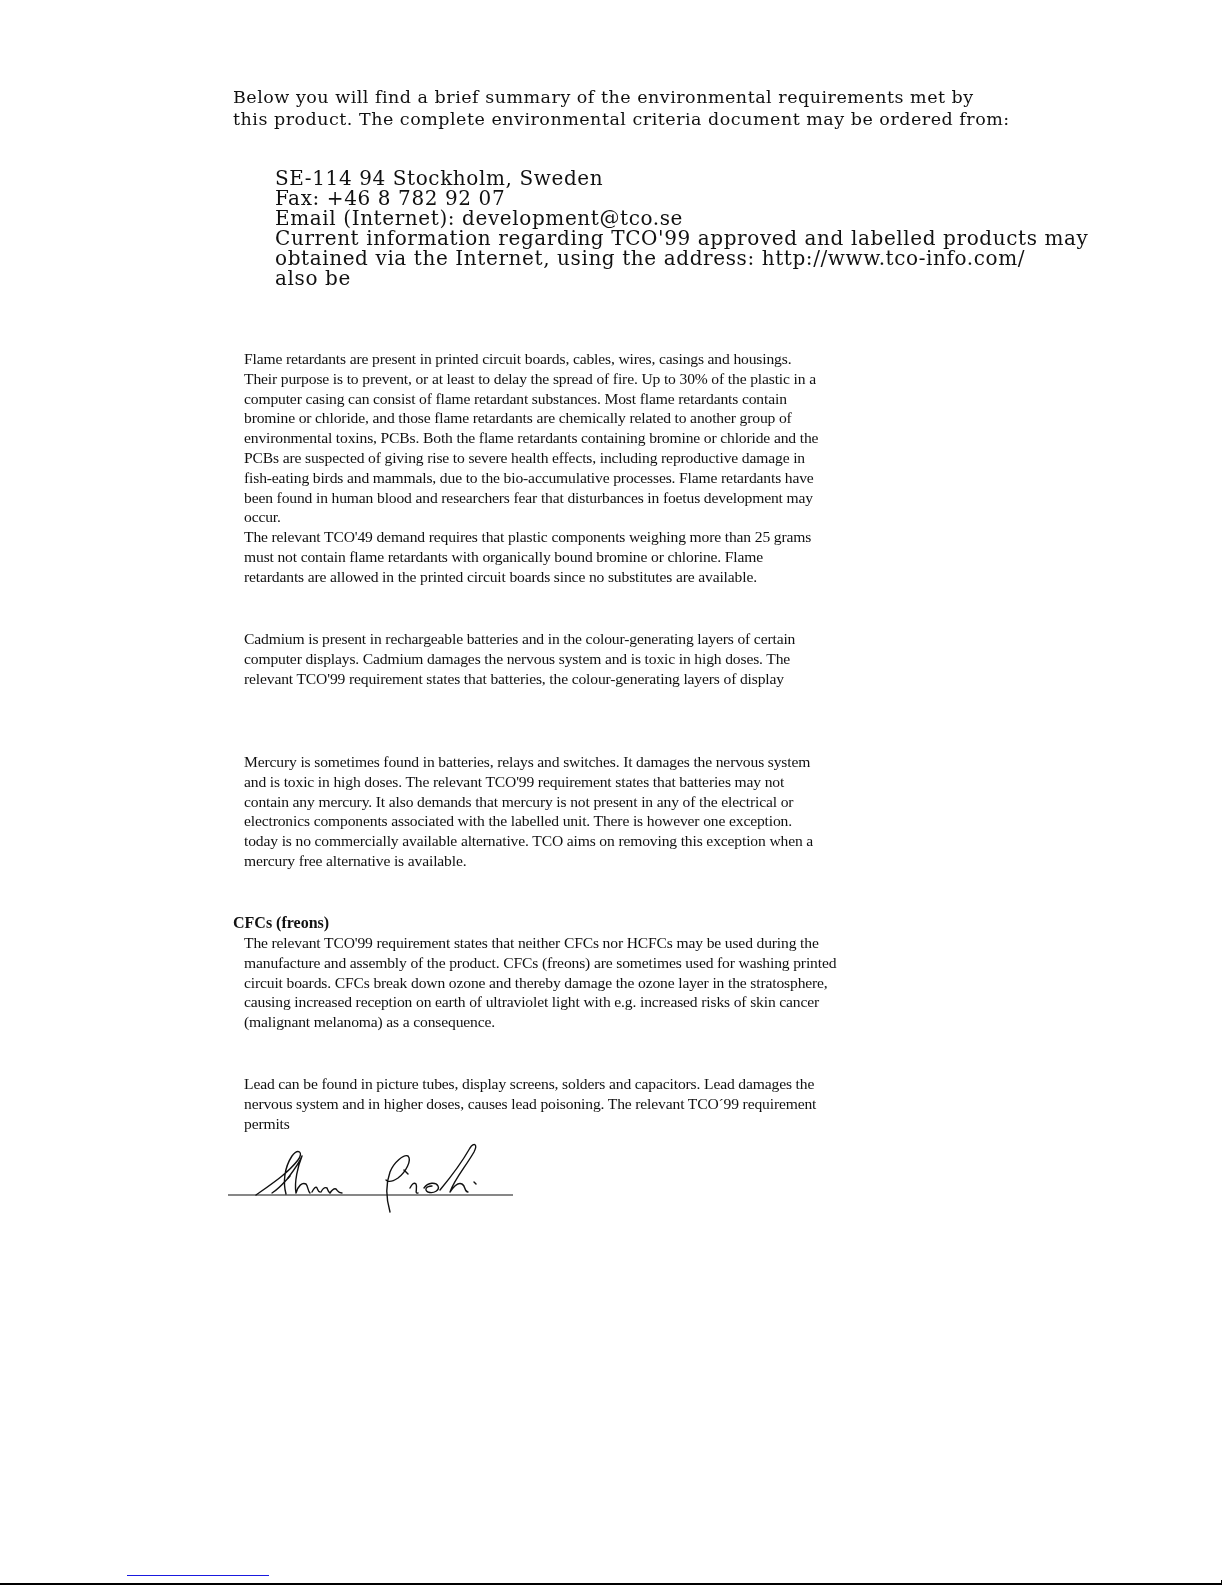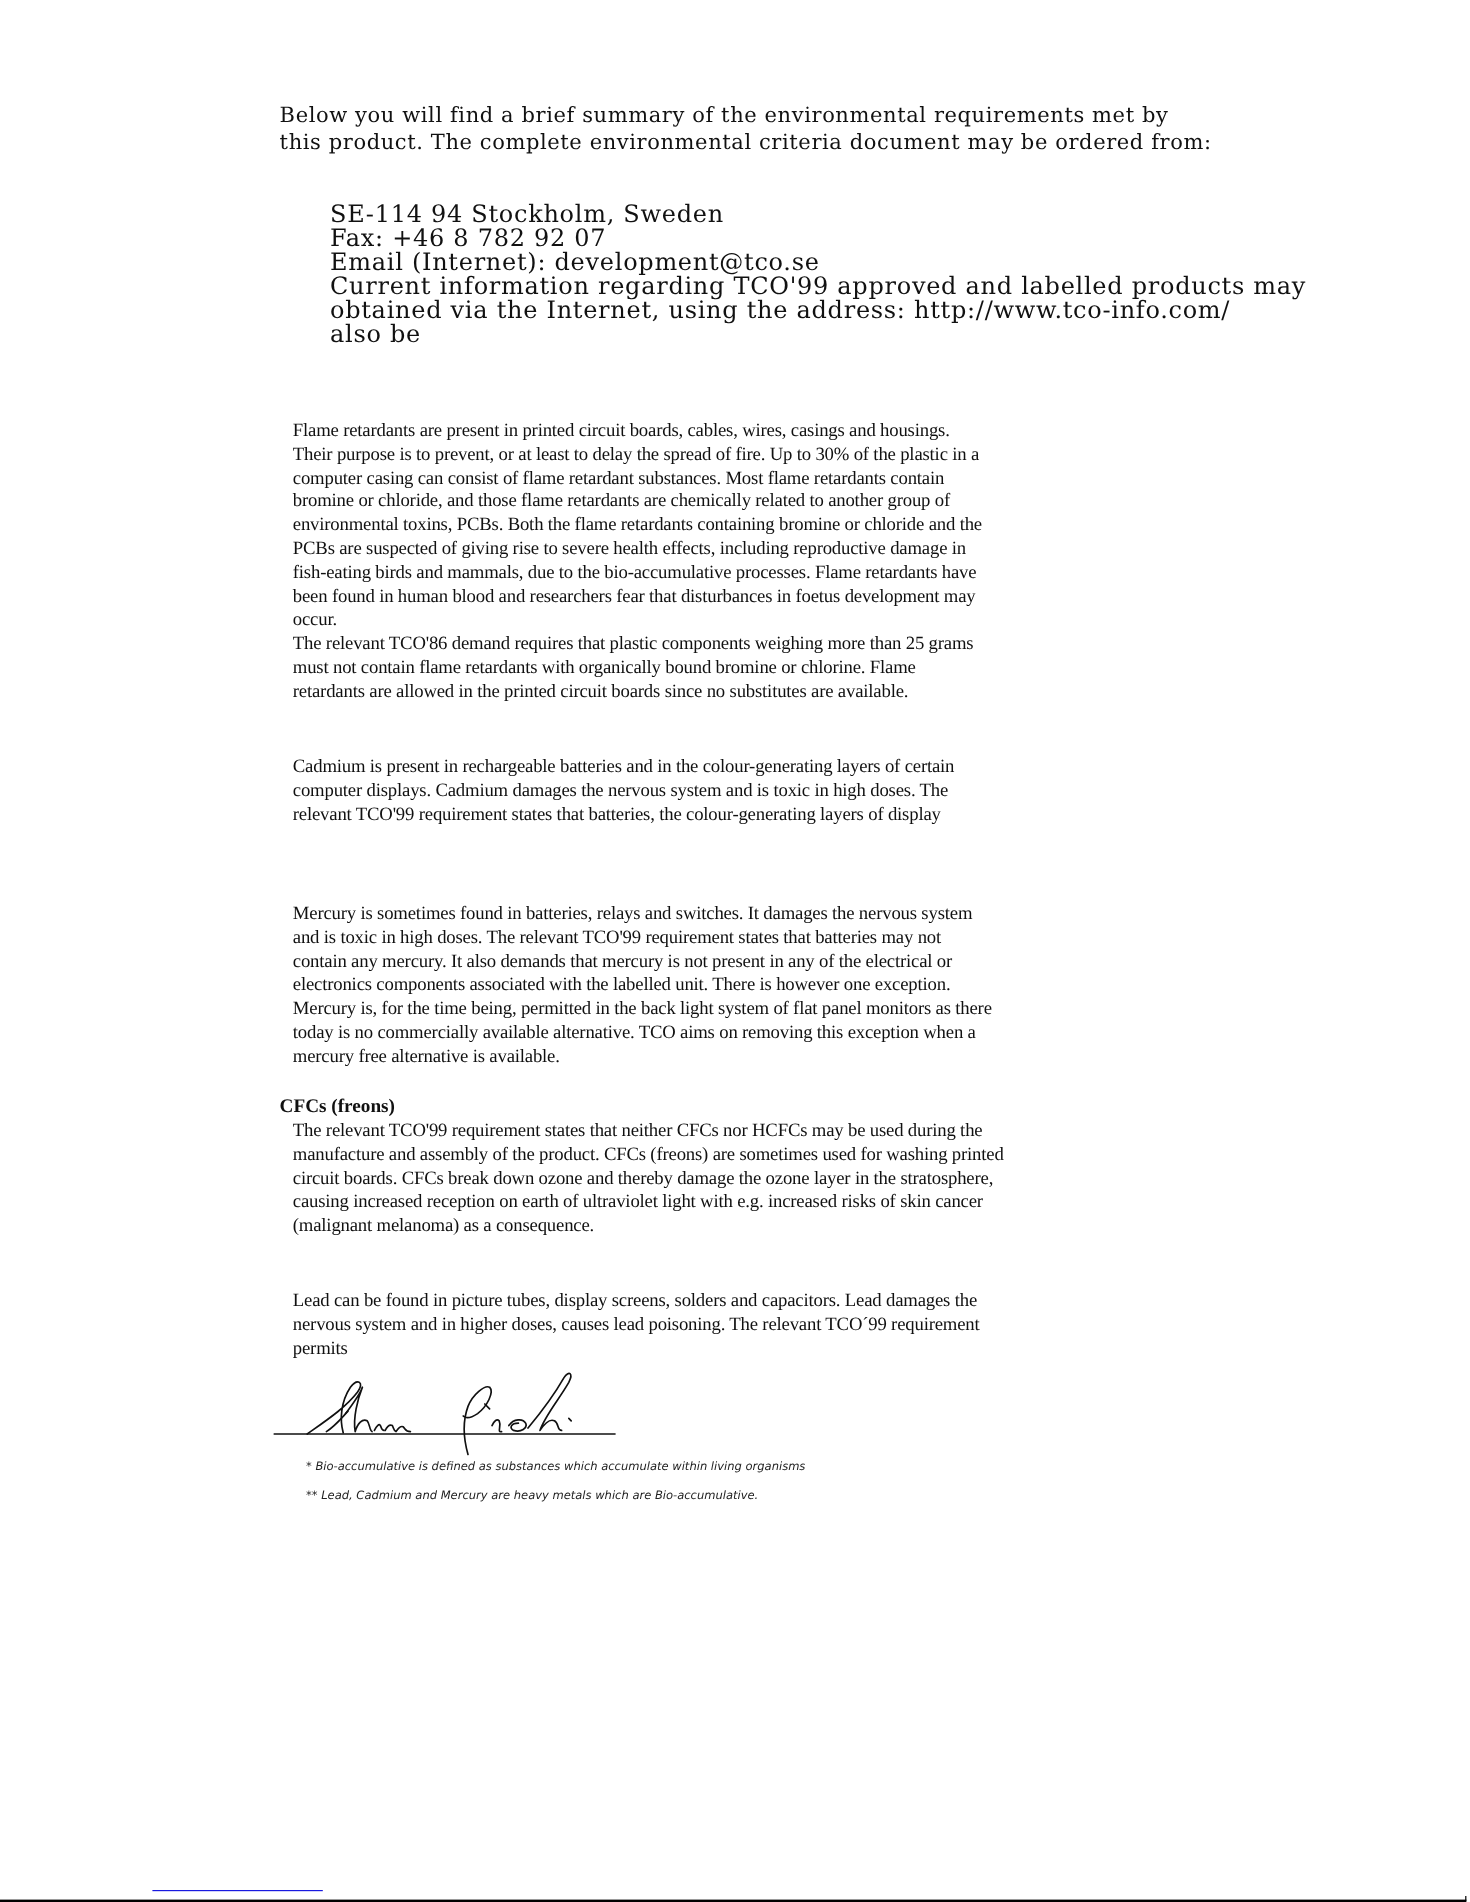--- a/index.html
+++ b/index.html
@@ -47,37 +47,36 @@
   <div class="block para p-flame serif">
     <span class="line">Flame retardants are present in printed circuit boards, cables, wires, casings and housings.</span>
     <span class="line">Their purpose is to prevent, or at least to delay the spread of fire. Up to 30% of the plastic in a</span>
     <span class="line">computer casing can consist of flame retardant substances. Most flame retardants contain</span>
     <span class="line">bromine or chloride, and those flame retardants are chemically related to another group of</span>
     <span class="line">environmental toxins, PCBs. Both the flame retardants containing bromine or chloride and the</span>
     <span class="line">PCBs are suspected of giving rise to severe health effects, including reproductive damage in</span>
     <span class="line">fish-eating birds and mammals, due to the bio-accumulative processes. Flame retardants have</span>
     <span class="line">been found in human blood and researchers fear that disturbances in foetus development may</span>
     <span class="line">occur.</span>
-    <span class="line">The relevant TCO'86 demand requires that plastic components weighing more than 25 grams</span>
+    <span class="line">The relevant TCO'49 demand requires that plastic components weighing more than 25 grams</span>
     <span class="line">must not contain flame retardants with organically bound bromine or chlorine. Flame</span>
     <span class="line">retardants are allowed in the printed circuit boards since no substitutes are available.</span>
   </div>
 
   <div class="block para p-cadmium serif">
     <span class="line">Cadmium is present in rechargeable batteries and in the colour-generating layers of certain</span>
     <span class="line">computer displays. Cadmium damages the nervous system and is toxic in high doses. The</span>
     <span class="line">relevant TCO'99 requirement states that batteries, the colour-generating layers of display</span>
   </div>
 
   <div class="block para p-mercury serif">
     <span class="line">Mercury is sometimes found in batteries, relays and switches. It damages the nervous system</span>
     <span class="line">and is toxic in high doses. The relevant TCO'99 requirement states that batteries may not</span>
     <span class="line">contain any mercury. It also demands that mercury is not present in any of the electrical or</span>
     <span class="line">electronics components associated with the labelled unit. There is however one exception.</span>
-    <span class="line">Mercury is, for the time being, permitted in the back light system of flat panel monitors as there</span>
     <span class="line">today is no commercially available alternative. TCO aims on removing this exception when a</span>
     <span class="line">mercury free alternative is available.</span>
   </div>
 
   <div class="block h-cfc serif">CFCs (freons)</div>
 
   <div class="block para p-cfc serif">
     <span class="line">The relevant TCO'99 requirement states that neither CFCs nor HCFCs may be used during the</span>
     <span class="line">manufacture and assembly of the product. CFCs (freons) are sometimes used for washing printed</span>
     <span class="line">circuit boards. CFCs break down ozone and thereby damage the ozone layer in the stratosphere,</span>
@@ -106,21 +105,17 @@
         <path d="M162 74 C 158 60, 158 45, 162 34 C 166 24, 176 16, 180 18 C 184 22, 178 34, 170 40 C 164 44, 160 44, 158 42"></path>
         <path d="M176 32 L 180 36"></path>
         <path d="M182 50 C 184 46, 186 44, 188 46 C 190 50, 186 56, 190 55"></path>
         <path d="M196 50 C 200 44, 208 44, 210 48 C 212 52, 206 56, 200 54 C 196 52, 198 48, 204 48"></path>
         <path d="M212 52 C 222 40, 234 24, 242 10 C 246 4, 250 6, 246 14 C 238 28, 226 42, 222 54 C 226 48, 230 44, 234 46 C 238 48, 236 54, 240 54"></path>
         <path d="M246 44 L 248 46"></path>
       </g>
     </svg>
   </div>
 
-  <div class="footnotes">
-    <span class="fn">* Bio-accumulative is defined as substances which accumulate within living organisms</span>
-    <span class="fn">** Lead, Cadmium and Mercury are heavy metals which are Bio-accumulative.</span>
-  </div>
 
   <div class="blue-rule"></div>
   <div class="bottom-rule"></div>
   <div class="bottom-tick"></div>
 </div>
 
 </body></html>

